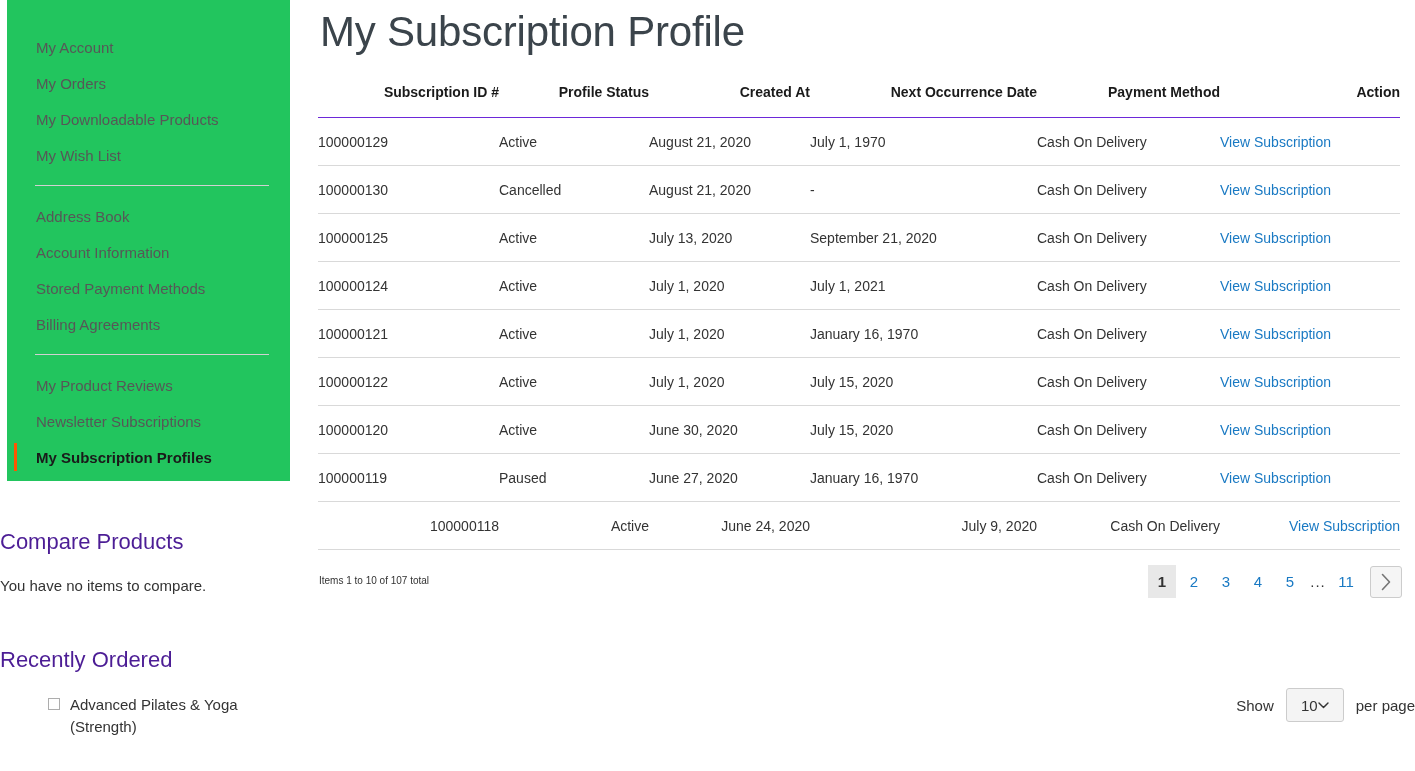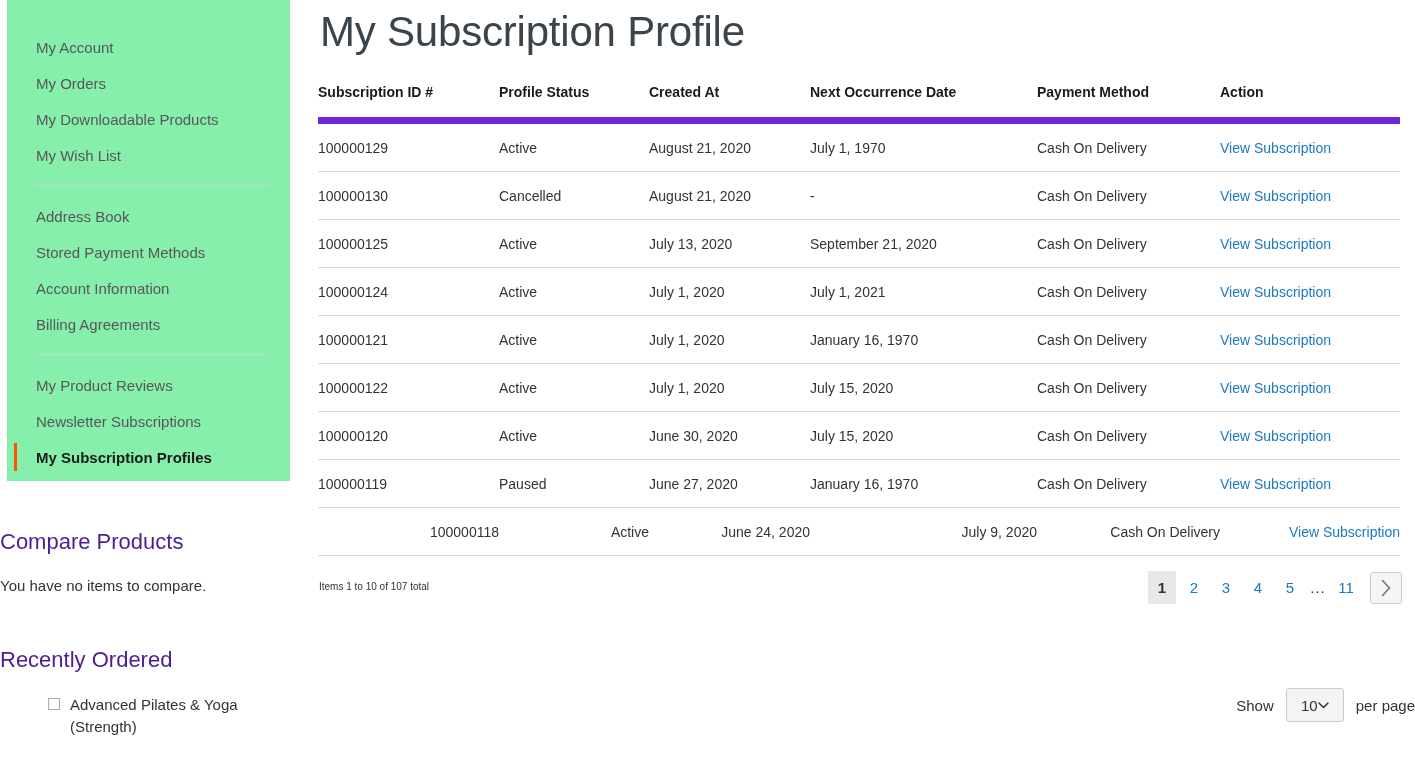--- a/index.html
+++ b/index.html
@@ -17,21 +17,21 @@
     position: relative;
   }
 
   
   #sidebar {
     position: absolute;
     left: 7px;
     top: 0;
     width: 283px;
     height: 481px;
-    background: #86efac;
+    background: #22c55e;
     box-sizing: border-box;
   }
   .nav-group {
     padding: 0;
     margin: 0;
     list-style: none;
   }
   .nav-item {
     position: relative;
     font-size: 15px;
@@ -124,26 +124,26 @@
   }
 
   
   table.subs {
     width: 1082px;
     border-collapse: collapse;
     margin-top: 28px;
     table-layout: fixed;
   }
   table.subs th {
-    text-align: left;
+    text-align: right;
     font-size: 14px;
     font-weight: bold;
     color: #1a1a1a;
     padding: 0 0 17px 0;
-    border-bottom: 7px solid #6d28d9;
+    border-bottom: 1px solid #6d28d9;
     vertical-align: bottom;
   }
   table.subs td {
     font-size: 14px;
     color: #333333;
     padding: 0;
     height: 47px;
     border-bottom: 1px solid #d9d9d9;
     vertical-align: middle;
   }
@@ -268,24 +268,24 @@
     </li>
   </ul>
 
   <div class="nav-divider"></div>
 
   <ul class="nav-group">
     <li class="nav-item">
       <span>Address Book</span>
     </li>
     <li class="nav-item">
+      <span>Account Information</span>
+    </li>
+    <li class="nav-item">
       <span>Stored Payment Methods</span>
-    </li>
-    <li class="nav-item">
-      <span>Account Information</span>
     </li>
     <li class="nav-item">
       <span>Billing Agreements</span>
     </li>
   </ul>
 
   <div class="nav-divider"></div>
 
   <ul class="nav-group">
     <li class="nav-item">

